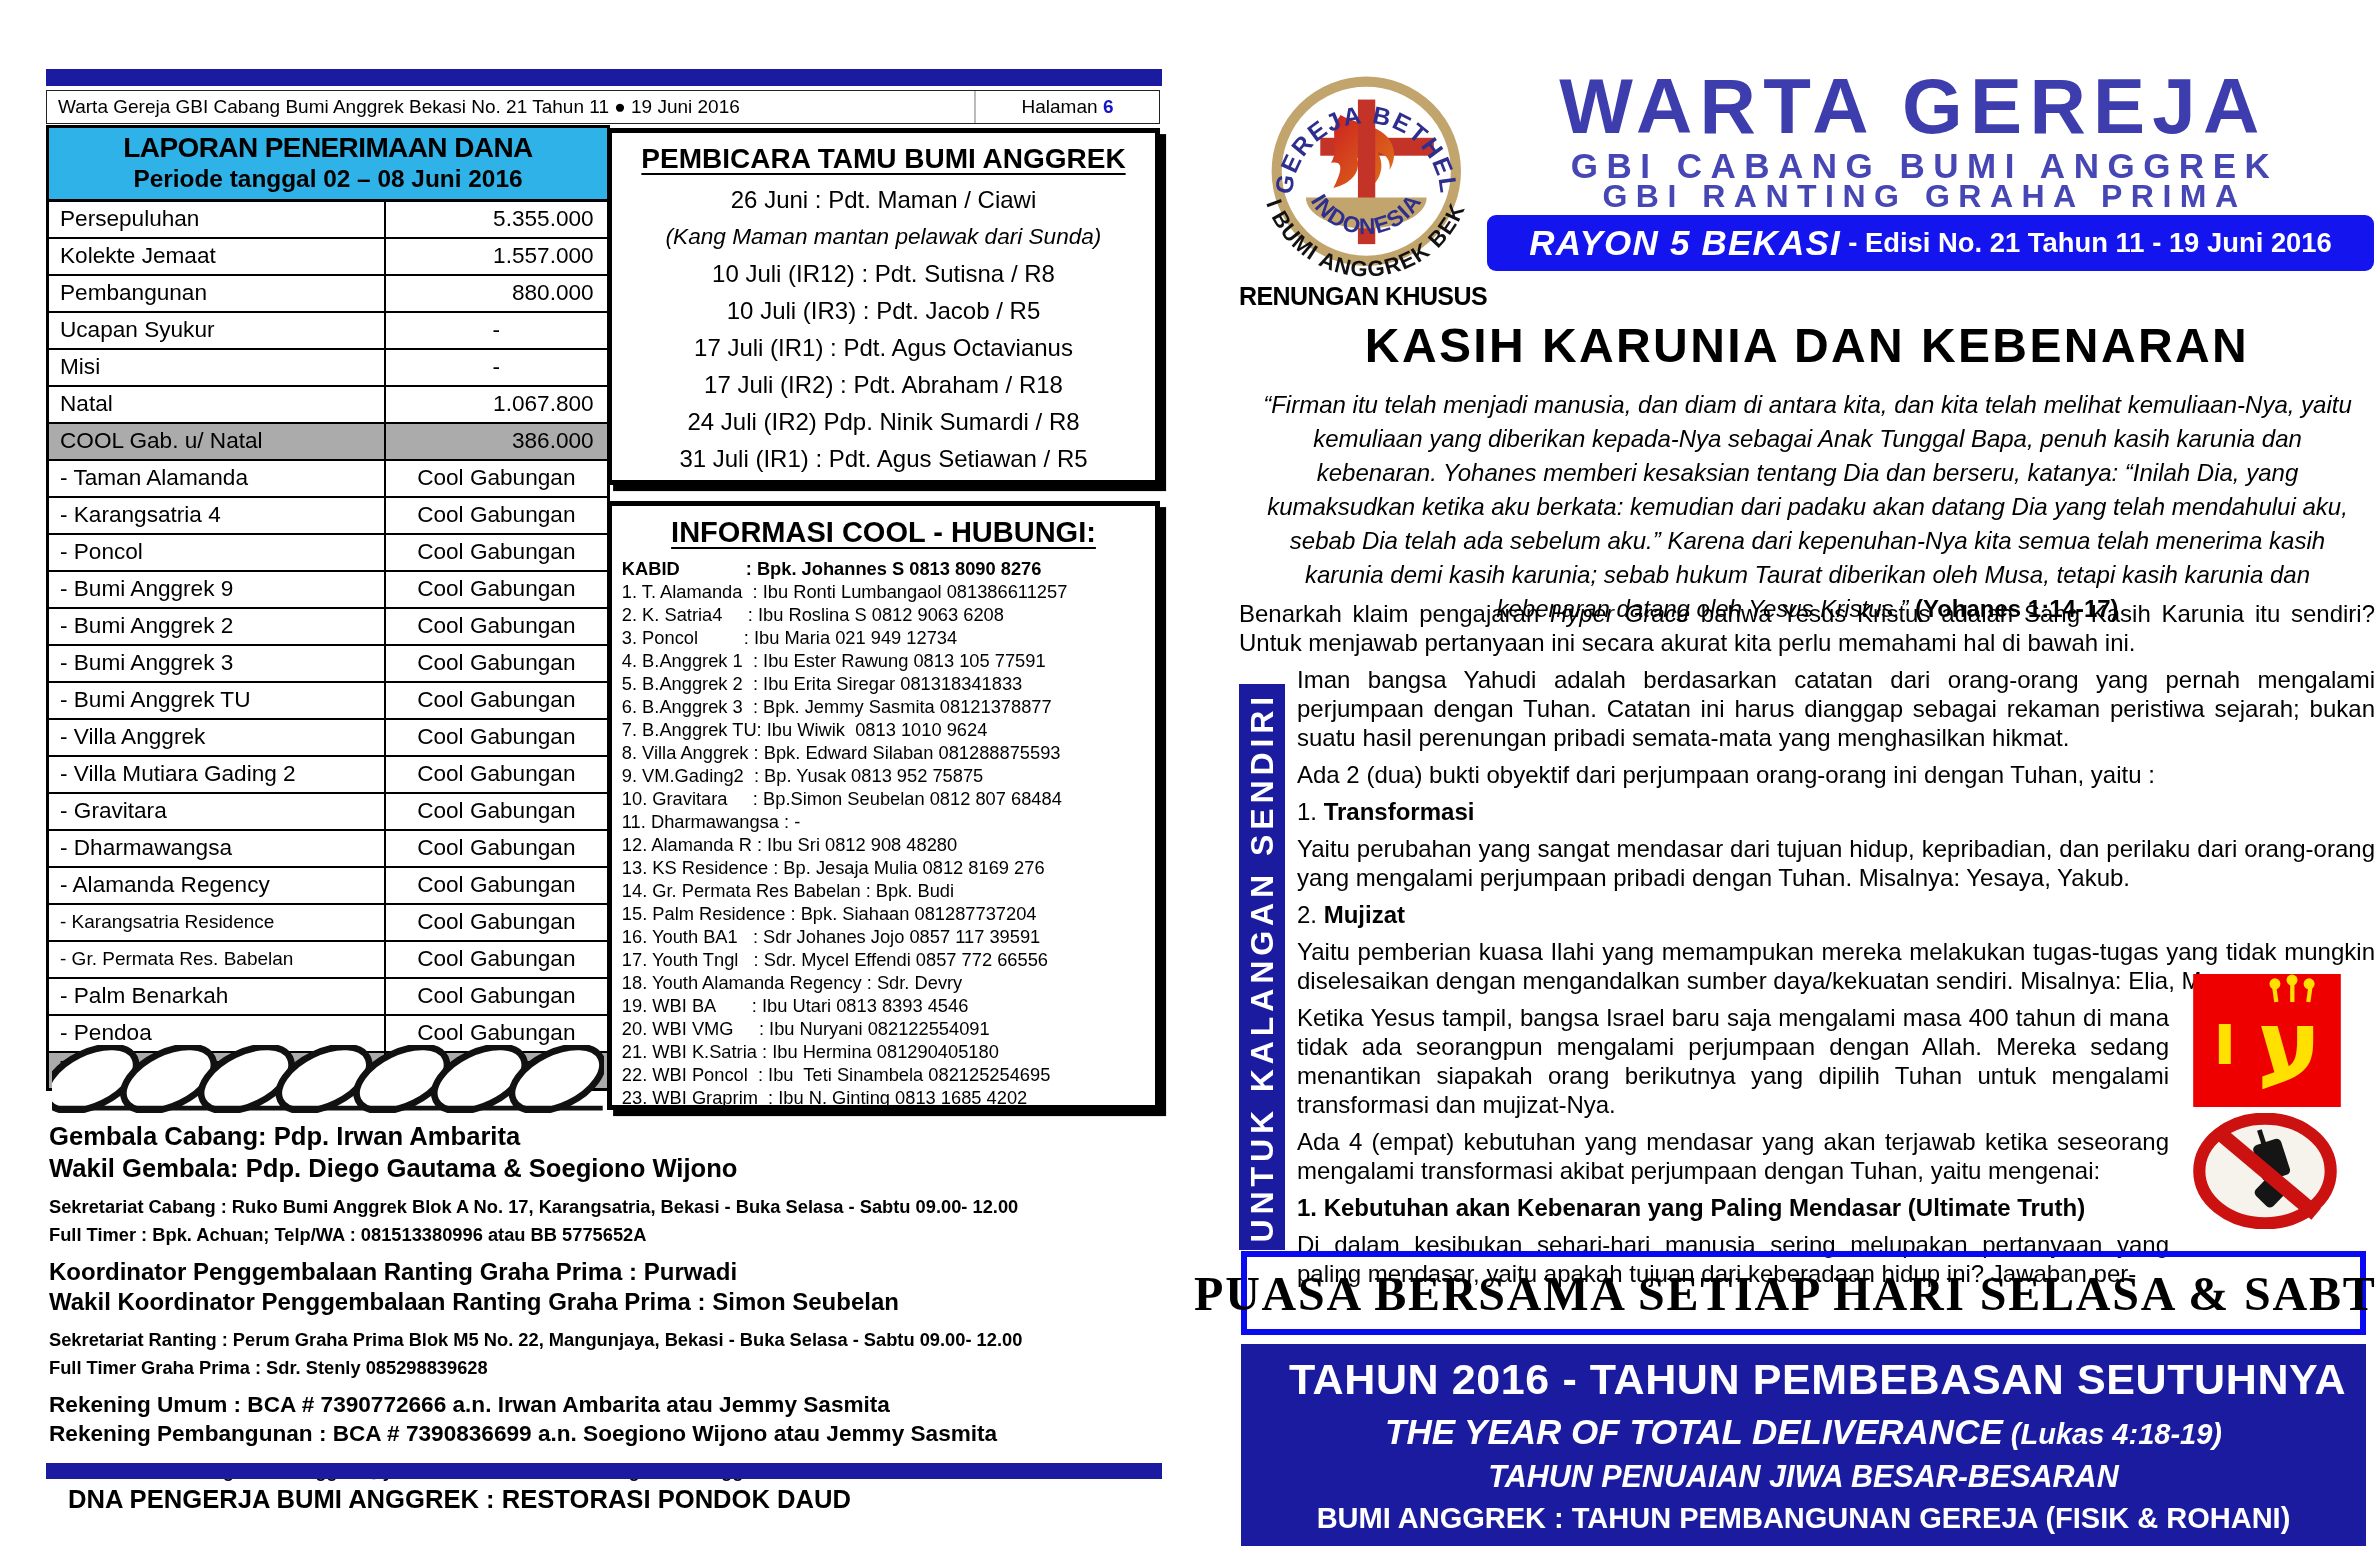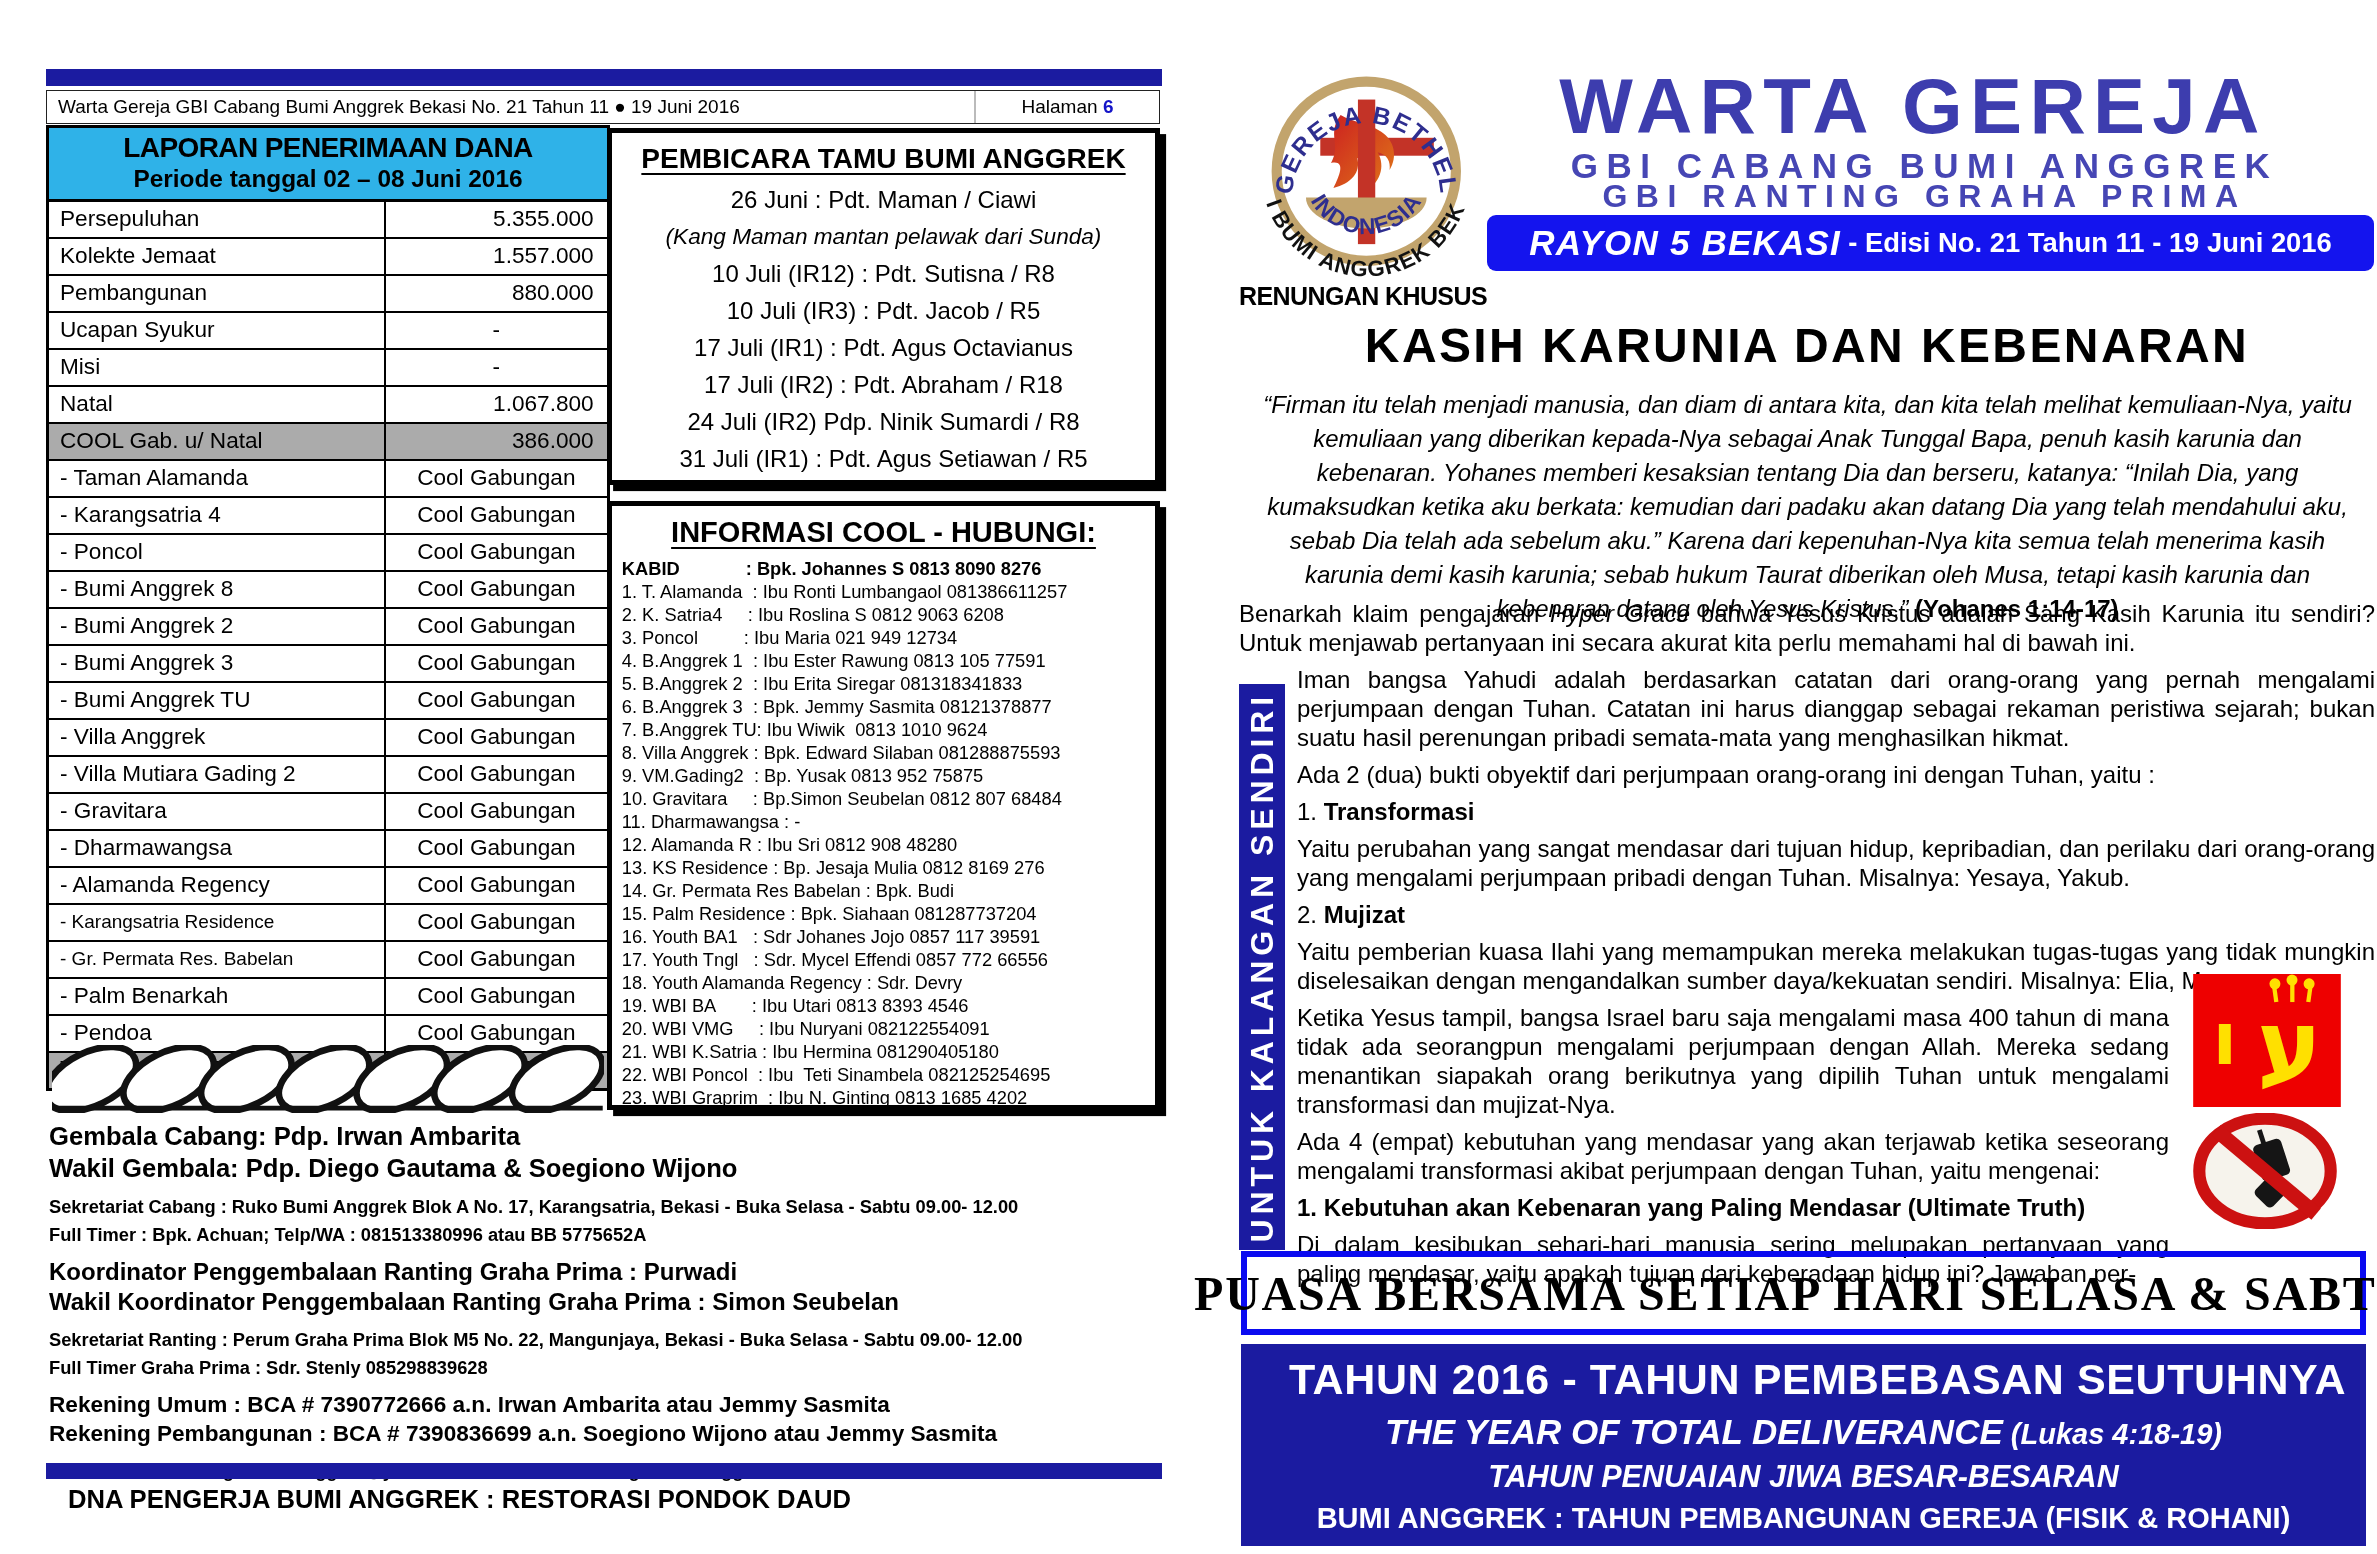--- a/index.html
+++ b/index.html
@@ -145,21 +145,21 @@
         </div>
         <div class="trow text">
           <span class="l">- Karangsatria 4</span>
           <span class="v">Cool Gabungan</span>
         </div>
         <div class="trow text">
           <span class="l">- Poncol</span>
           <span class="v">Cool Gabungan</span>
         </div>
         <div class="trow text">
-          <span class="l">- Bumi Anggrek 8</span>
+          <span class="l">- Bumi Anggrek 9</span>
           <span class="v">Cool Gabungan</span>
         </div>
         <div class="trow text">
           <span class="l">- Bumi Anggrek 2</span>
           <span class="v">Cool Gabungan</span>
         </div>
         <div class="trow text">
           <span class="l">- Bumi Anggrek 3</span>
           <span class="v">Cool Gabungan</span>
         </div>

